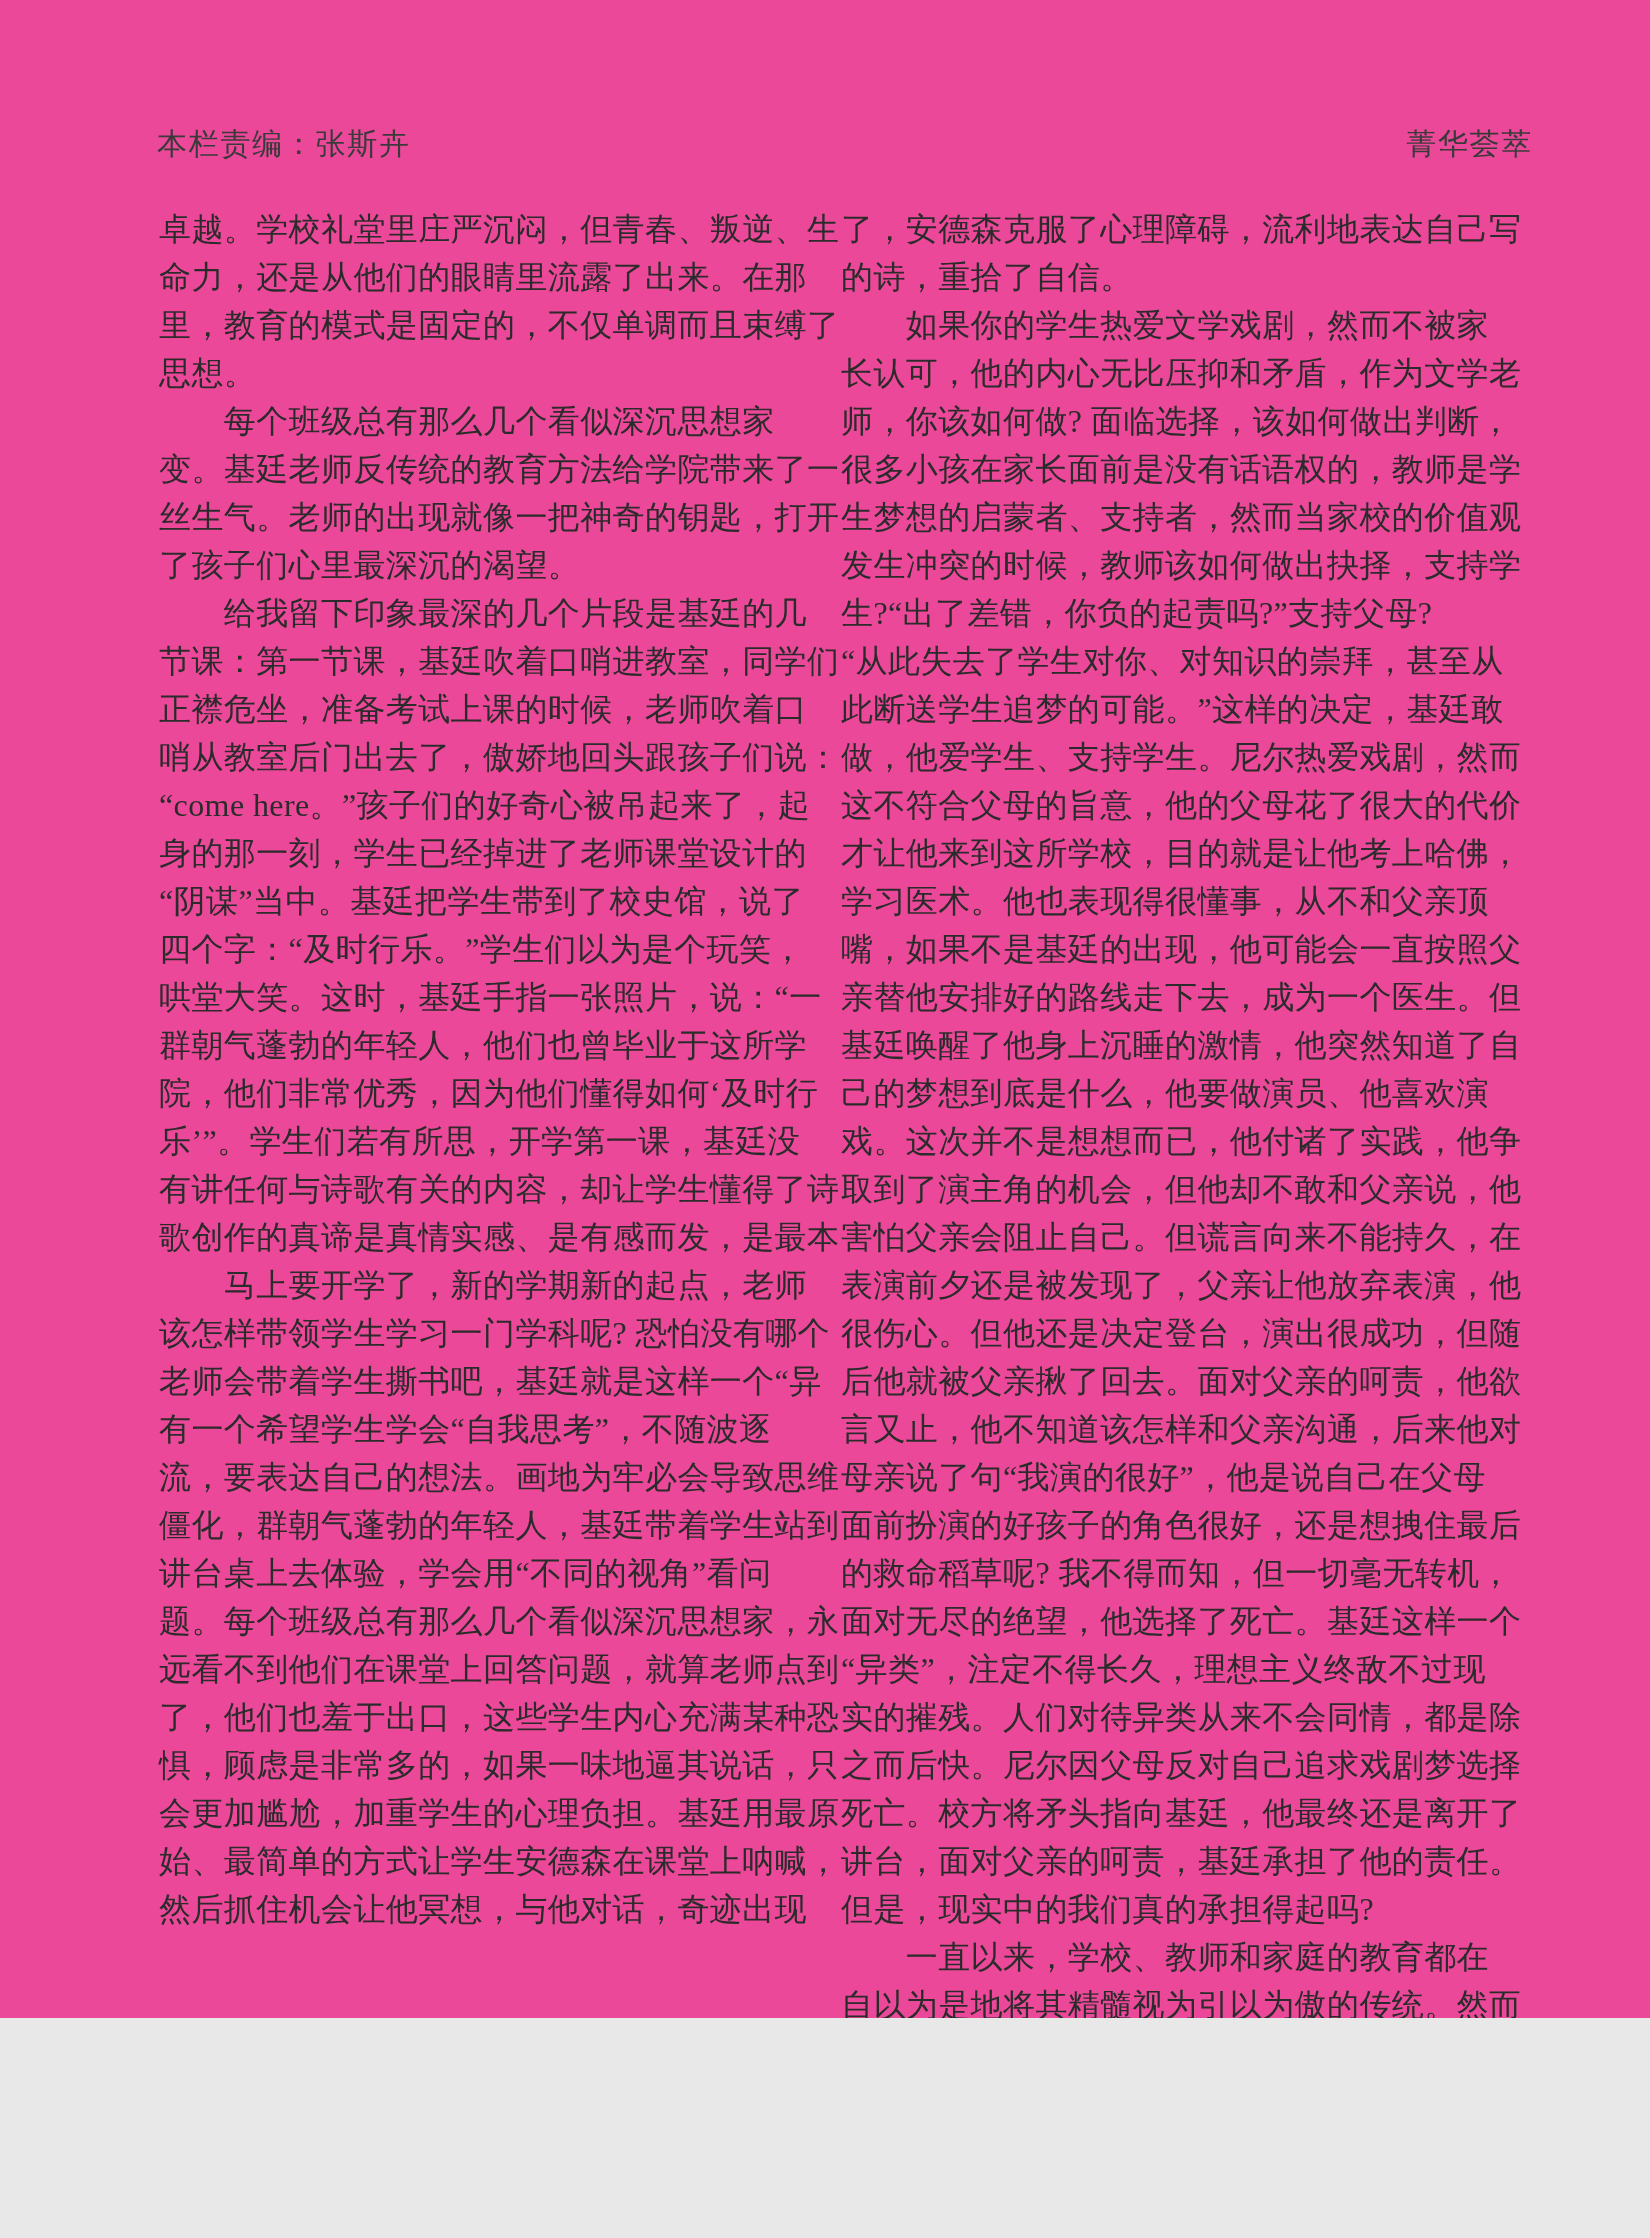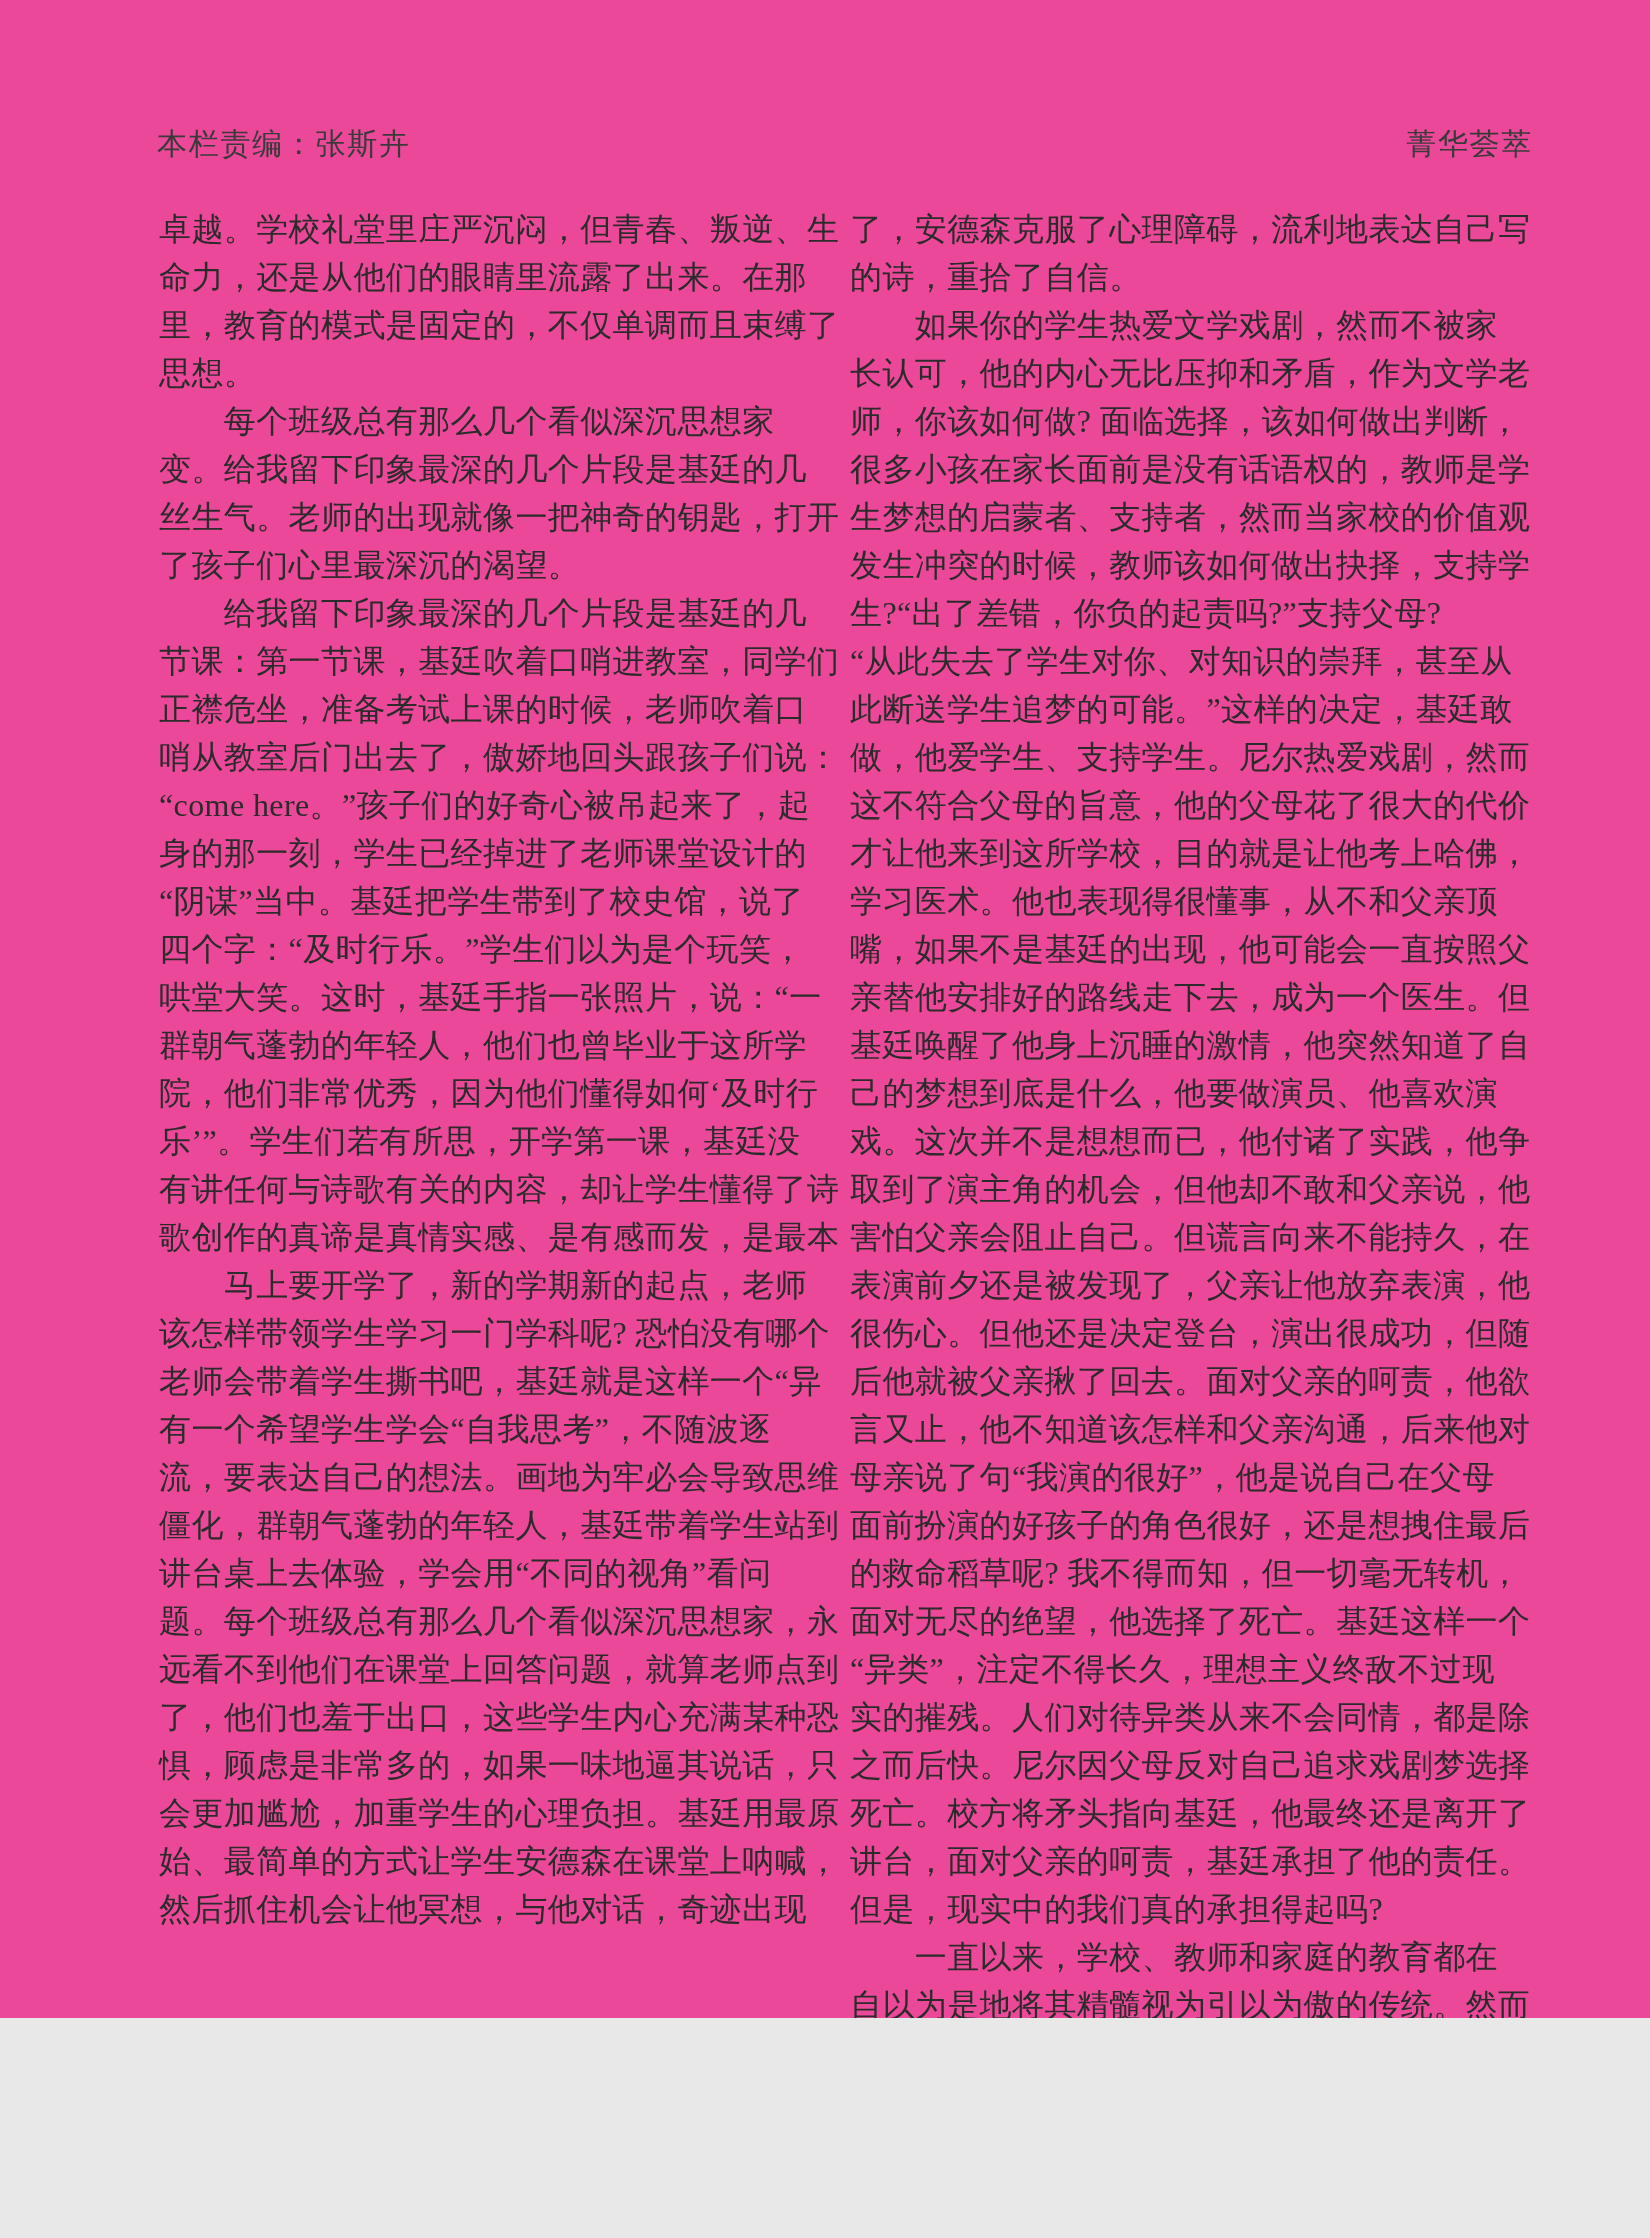--- a/index.html
+++ b/index.html
@@ -26,21 +26,21 @@
     color: #3a3a3a;
     letter-spacing: 1.7px;
   }
   .content {
     position: absolute;
     top: 205px;
     left: 159px;
     display: flex;
   }
   .column { width: 677px; }
-  .column.right { margin-left: 14px; }
+  .column.right { margin-left: 5px; }
   .text-line {
     height: 48px;
     line-height: 48px;
     font-size: 32px;
     white-space: pre;
     letter-spacing: 0.4px;
     color: #2b2b2b;
   }
   .footer {
     position: absolute;
@@ -79,21 +79,21 @@
     <span class="header-right">菁华荟萃</span>
   </div>
 
   <div class="content">
     <div class="column left">
         <div class="text-line">卓越。学校礼堂里庄严沉闷，但青春、叛逆、生</div>
         <div class="text-line">命力，还是从他们的眼睛里流露了出来。在那</div>
         <div class="text-line">里，教育的模式是固定的，不仅单调而且束缚了</div>
         <div class="text-line">思想。</div>
         <div class="text-line">　　每个班级总有那么几个看似深沉思想家</div>
-        <div class="text-line">变。给我留下印象最深的几个片段是基廷的几</div>
+        <div class="text-line">变。基廷老师反传统的教育方法给学院带来了一</div>
         <div class="text-line">丝生气。老师的出现就像一把神奇的钥匙，打开</div>
         <div class="text-line">了孩子们心里最深沉的渴望。</div>
         <div class="text-line">　　给我留下印象最深的几个片段是基廷的几</div>
         <div class="text-line">节课：第一节课，基廷吹着口哨进教室，同学们</div>
         <div class="text-line">正襟危坐，准备考试上课的时候，老师吹着口</div>
         <div class="text-line">哨从教室后门出去了，傲娇地回头跟孩子们说：</div>
         <div class="text-line">“come here。”孩子们的好奇心被吊起来了，起</div>
         <div class="text-line">身的那一刻，学生已经掉进了老师课堂设计的</div>
         <div class="text-line">“阴谋”当中。基廷把学生带到了校史馆，说了</div>
         <div class="text-line">四个字：“及时行乐。”学生们以为是个玩笑，</div>

